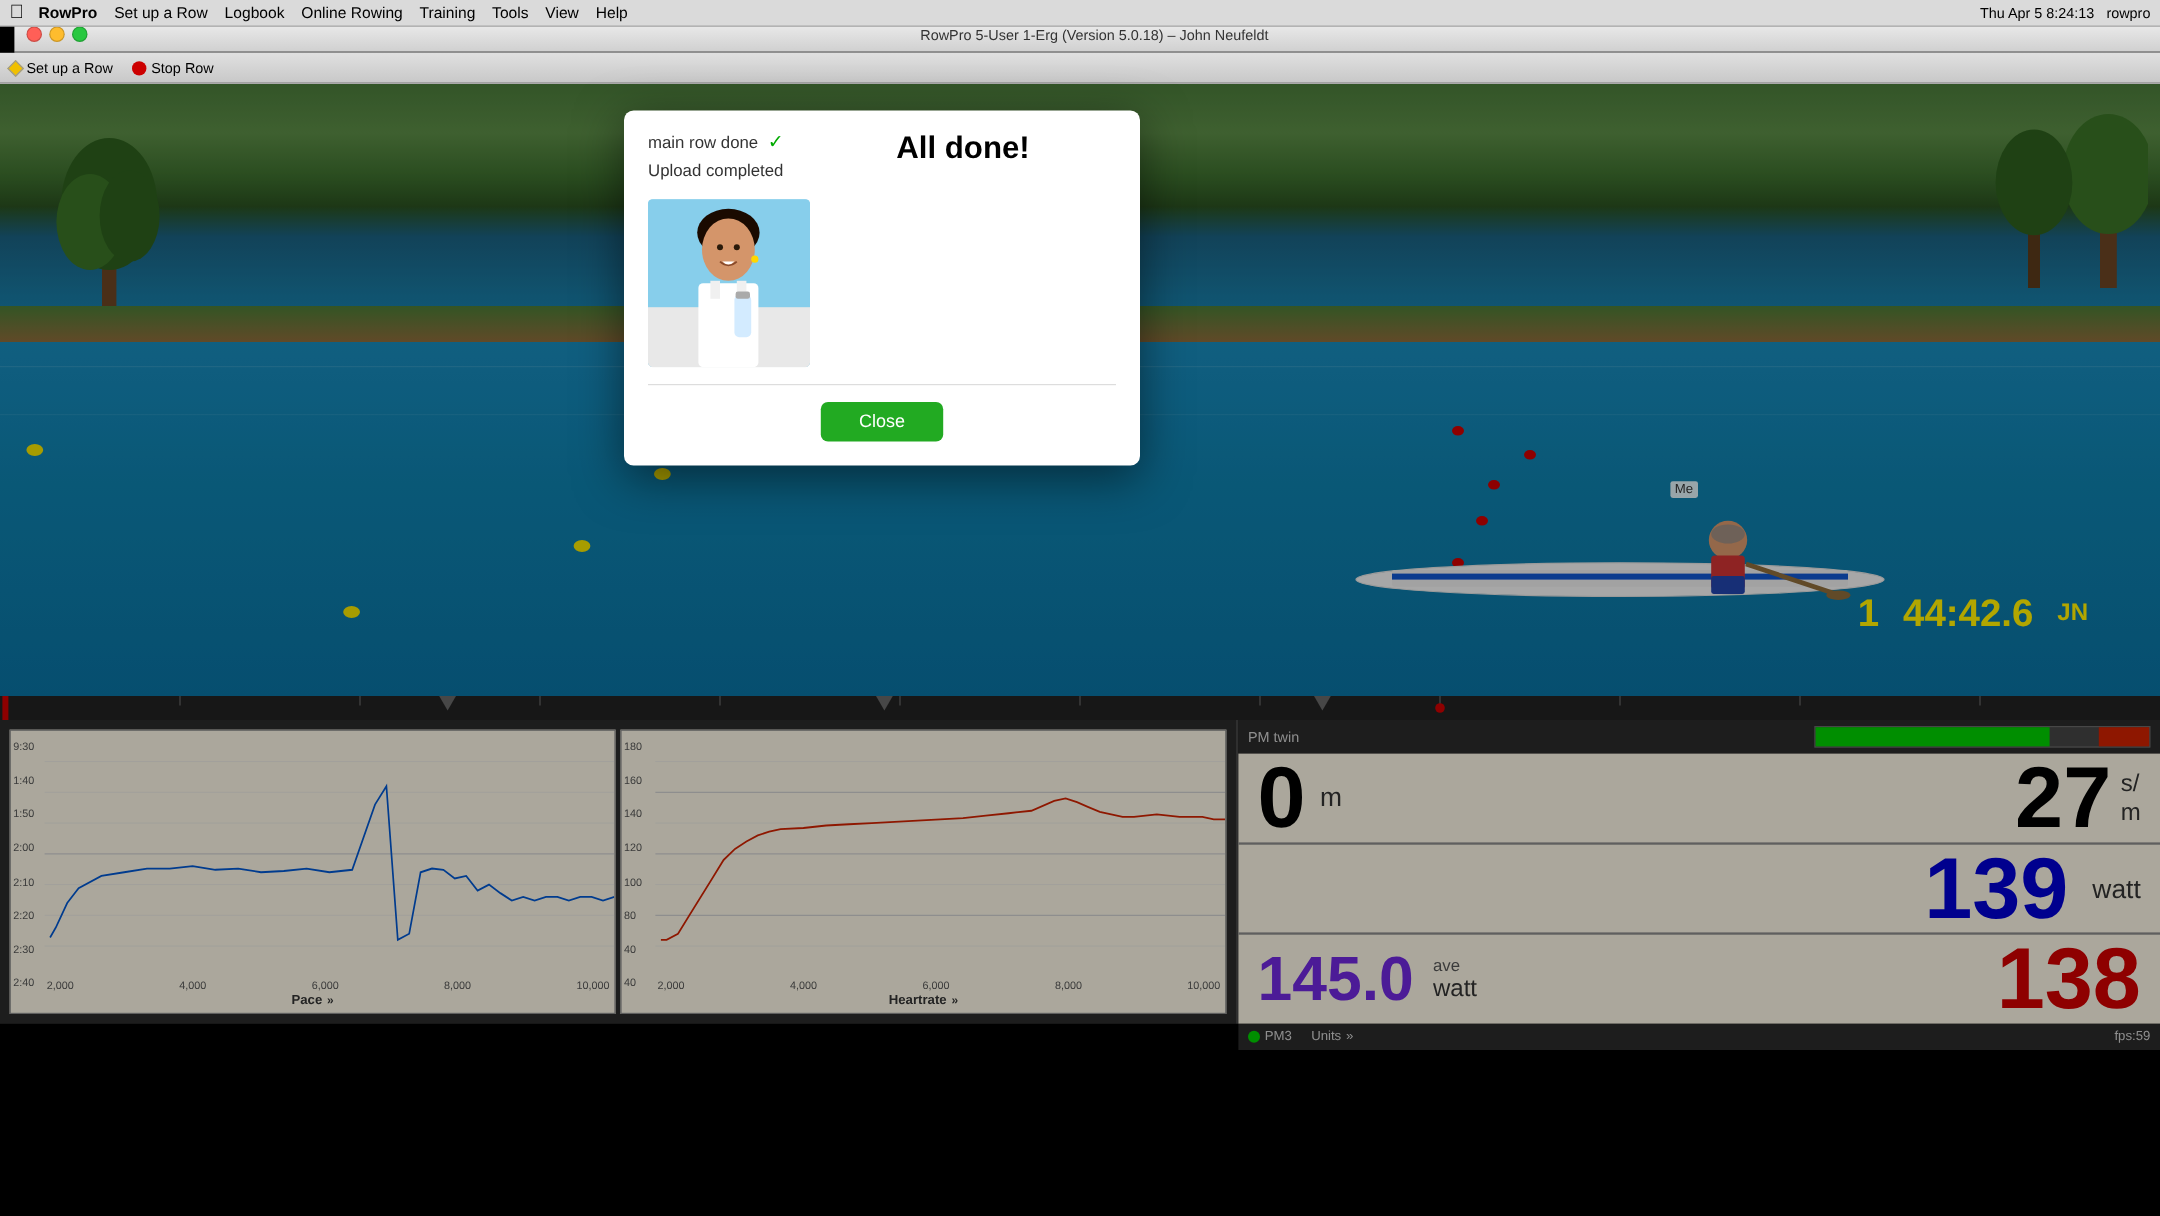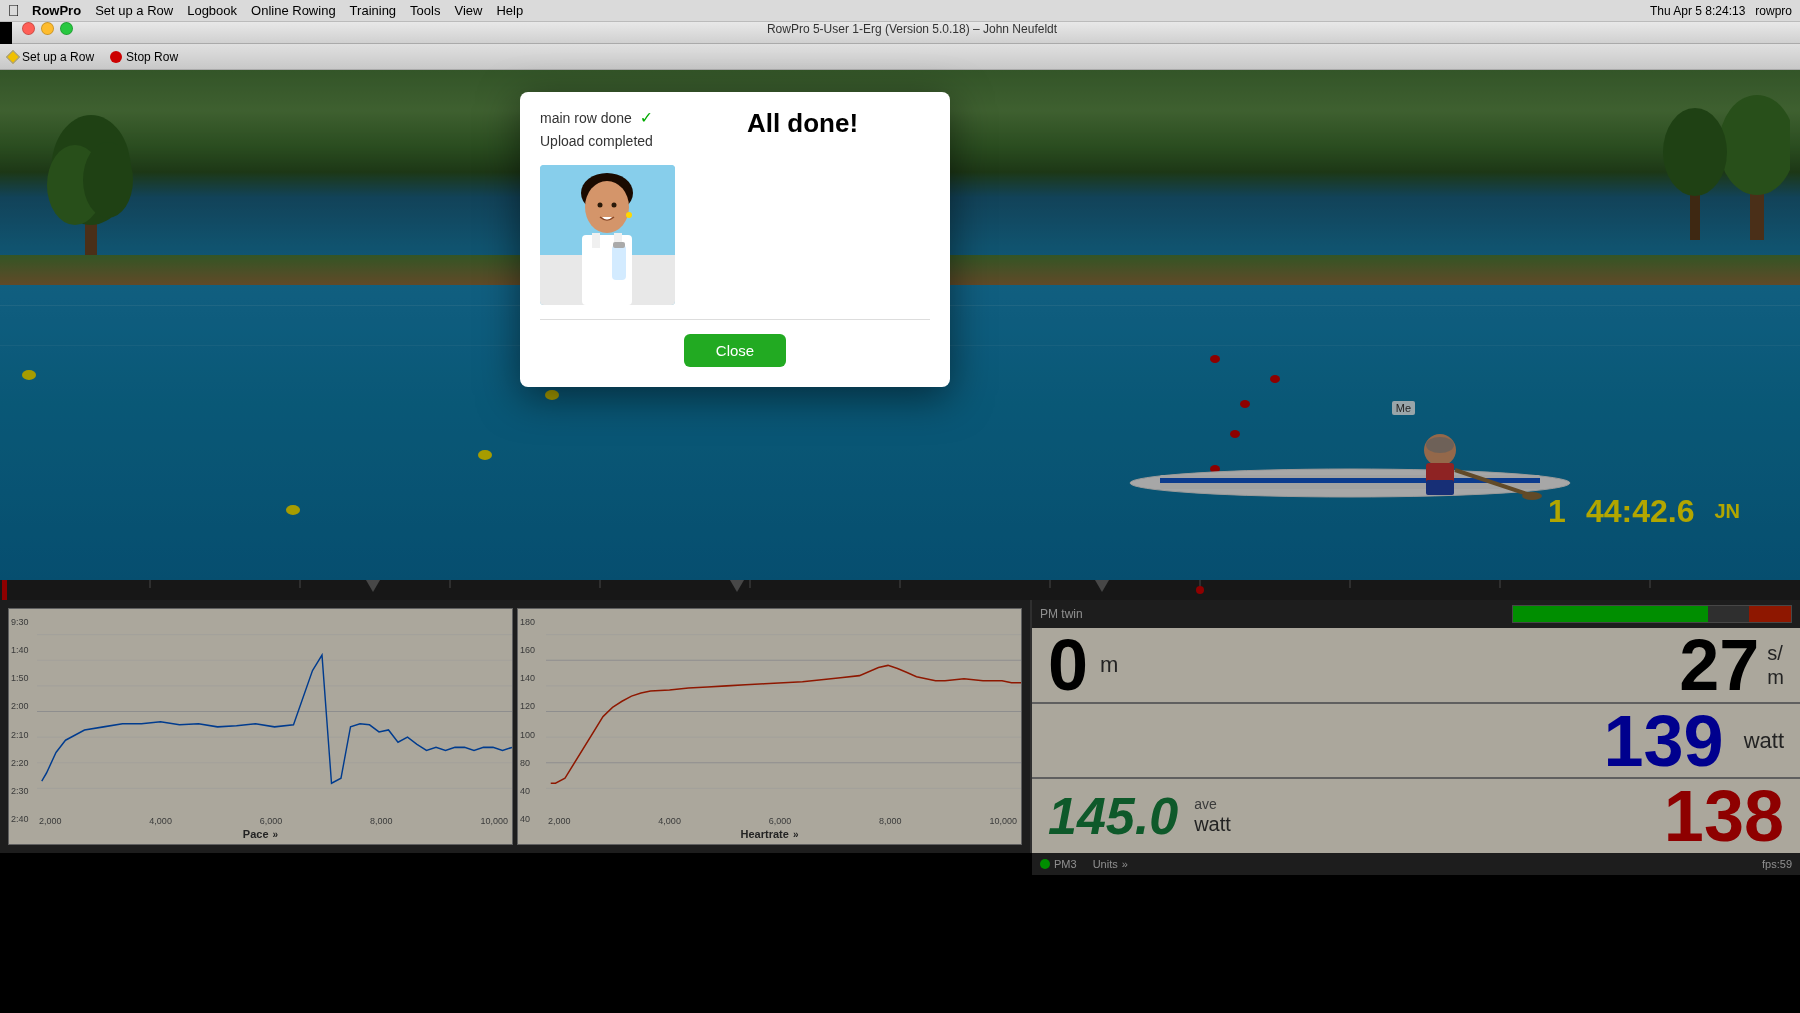--- a/index.html
+++ b/index.html
@@ -165,21 +165,21 @@
     .pm-row:last-child { border-bottom: none; }
 
     .pm-big-num {
       font-size: 72px; font-weight: 700; color: #000; line-height: 1;
     }
     .pm-big-num.blue { color: #0000cc; font-size: 72px; }
     .pm-big-num.red { color: #cc0000; font-size: 72px; }
     .pm-unit { font-size: 22px; color: #333; font-weight: 500; margin-left: 4px; }
     .pm-unit-stack { display: flex; flex-direction: column; align-items: flex-start; justify-content: center; }
     .pm-unit-line { font-size: 20px; color: #333; line-height: 1.2; }
-    .pm-medium-num { font-size: 52px; font-weight: 700; color: #15803d; font-style: italic; }
+    .pm-medium-num { font-size: 52px; font-weight: 700; color: #6d28d9; }
     .pm-spacer { flex: 1; }
     #pm-status-bar {
       height: 22px; background: #2a2a2a;
       display: flex; align-items: center; padding: 0 8px; gap: 16px;
       font-size: 11px; color: #ccc;
     }
     .pm-status-item { display: flex; align-items: center; gap: 4px; }
     .pm3-dot { width: 10px; height: 10px; background: #00cc00; border-radius: 50%; }
 
     

